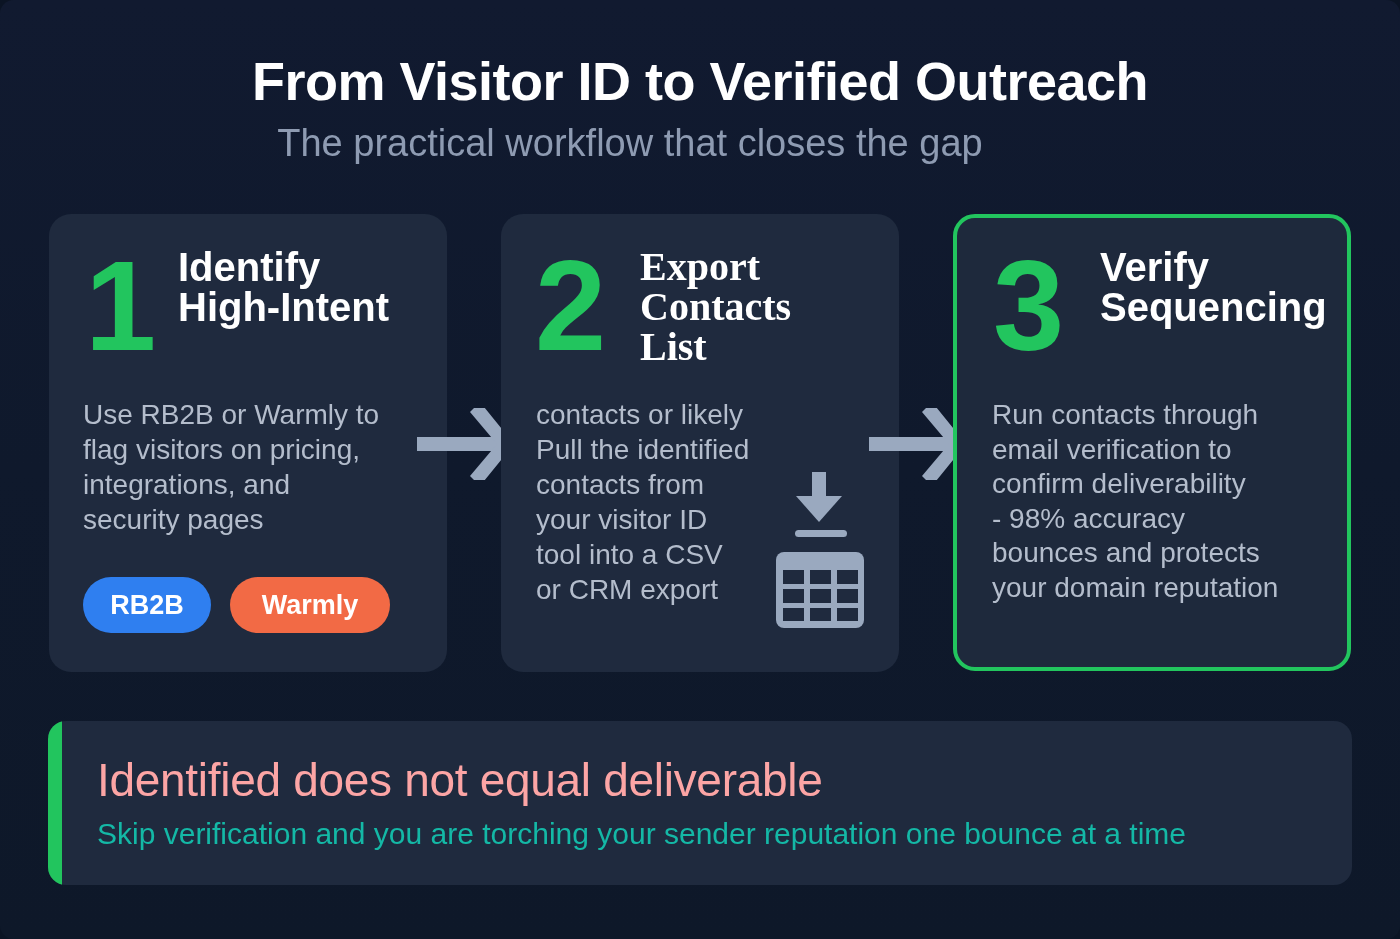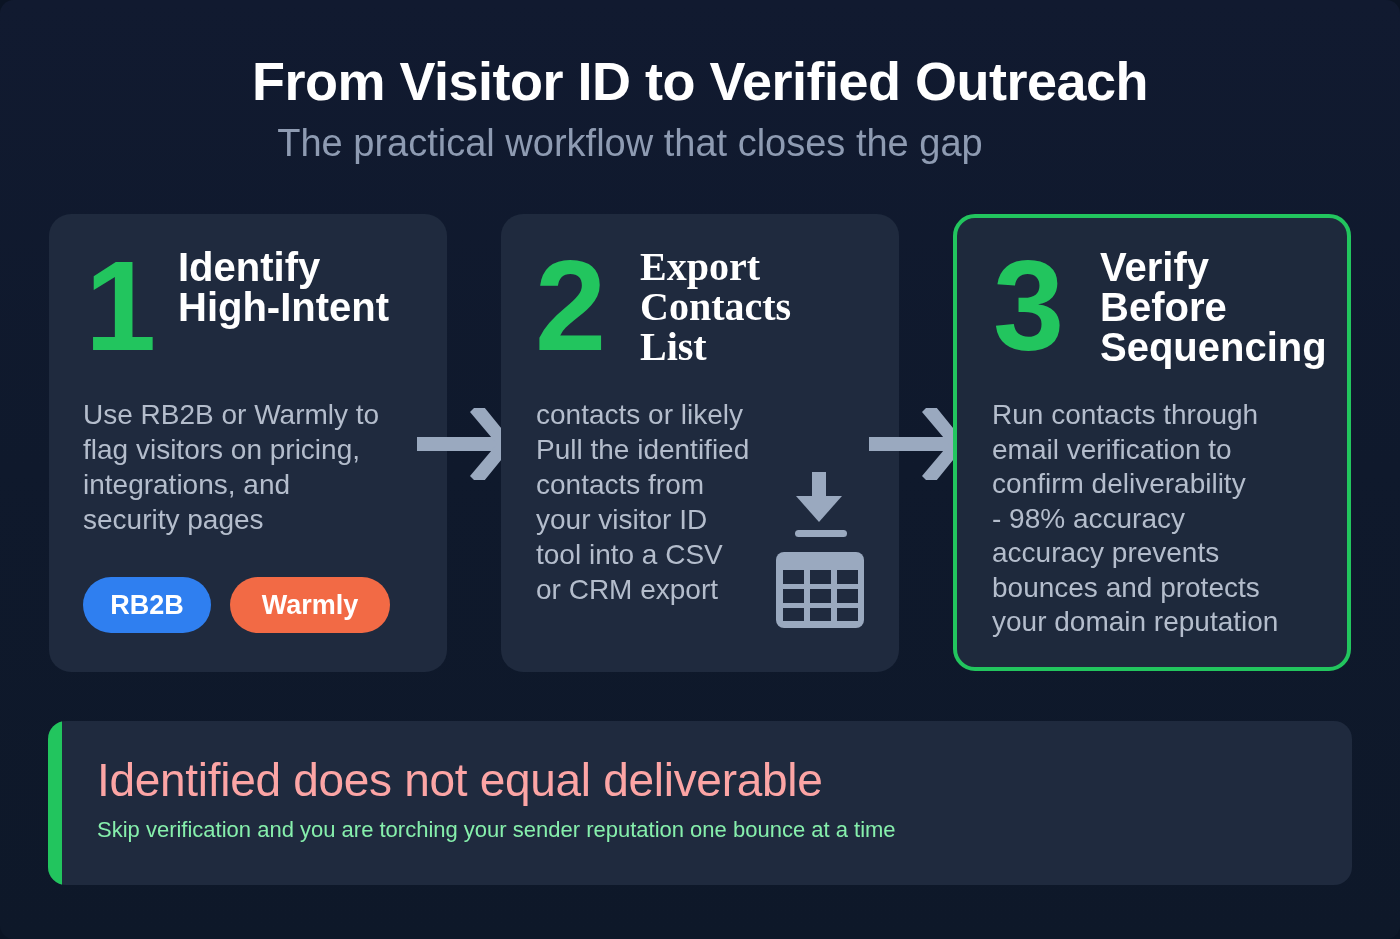--- a/index.html
+++ b/index.html
@@ -55,21 +55,21 @@
   .export-icon { position: absolute; left: 272px; top: 258px; width: 96px; height: 162px; }
   .banner {
     position: absolute; left: 48px; top: 721px; width: 1304px; height: 164px;
     background: #1f2a3e; border-radius: 18px; overflow: hidden;
   }
   .banner .accent { position: absolute; left: 0; top: 0; width: 14px; height: 164px; background: #22c55e; }
   .banner-title {
     position: absolute; left: 49px; top: 32px; color: #fca5a5; font-weight: 400; font-size: 46px; letter-spacing: -0.3px;
   }
   .banner-sub {
-    position: absolute; left: 49px; top: 96px; color: #86efac; font-size: 22px; font-weight: 400;
+    position: absolute; left: 49px; top: 96px; color: #14b8a6; font-size: 30px; font-weight: 400;
   }
 </style>
 </head>
 <body>
 
 <div class="canvas">
 
   <div class="title">From Visitor ID to Verified Outreach</div>
   <div class="subtitle">The practical workflow that closes the gap</div>
 
@@ -130,29 +130,27 @@
 
   <svg class="arrow a2" viewBox="0 0 100 72">
     <rect x="0" y="29" width="80" height="14" fill="#9aa9bf"></rect>
     <polygon points="53,4 63,-6 97,36 63,78 53,68 80,36" fill="#9aa9bf"></polygon>
   </svg>
 
   <div class="card c3">
     <div class="num">3</div>
     <div class="ctitle">
       <div>Verify</div>
-      <div>Before</div>
       <div>Sequencing</div>
     </div>
     <div class="cbody">
       <div>Run contacts through</div>
       <div>email verification to</div>
       <div>confirm deliverability</div>
       <div>- 98% accuracy</div>
-      <div>accuracy prevents</div>
       <div>bounces and protects</div>
       <div>your domain reputation</div>
     </div>
   </div>
 
   <div class="banner">
     <div class="accent"></div>
     <div class="banner-title">Identified does not equal deliverable</div>
     <div class="banner-sub">Skip verification and you are torching your sender reputation one bounce at a time</div>
   </div>

